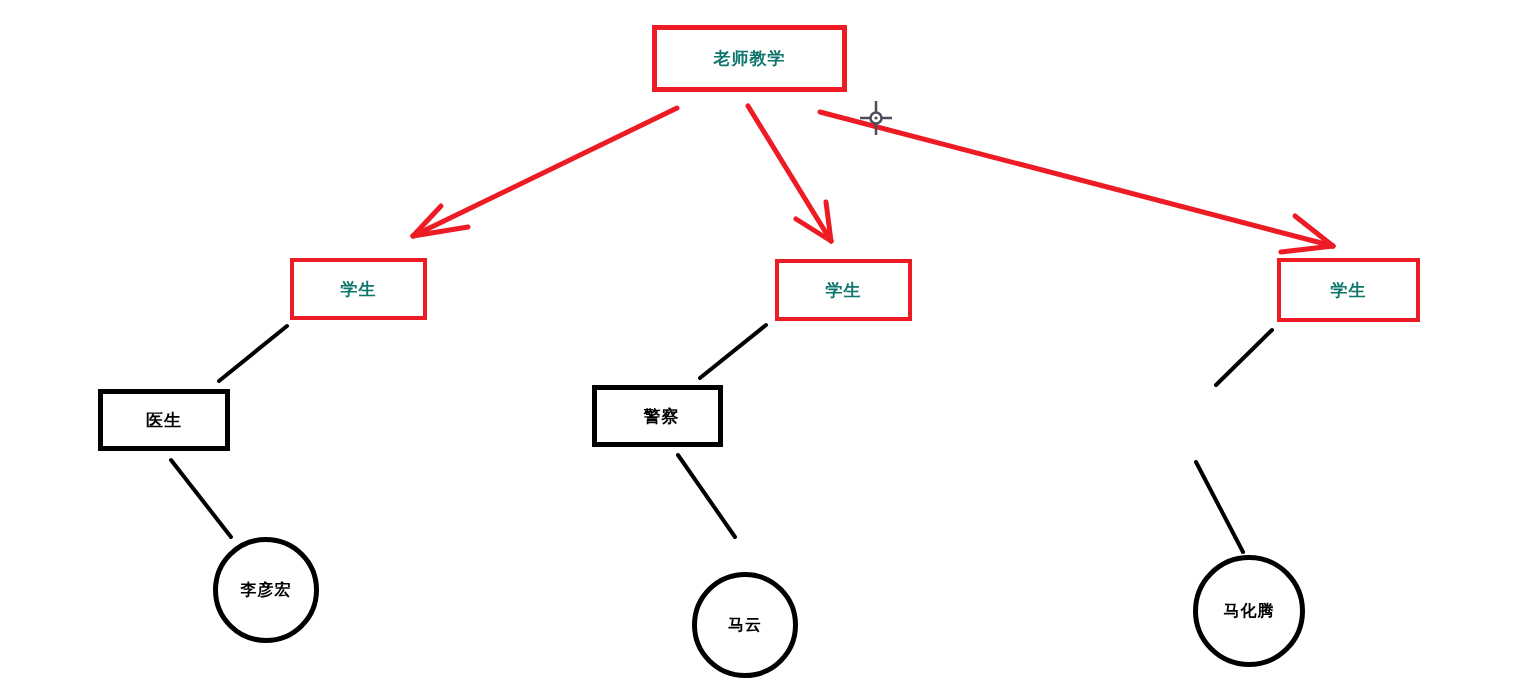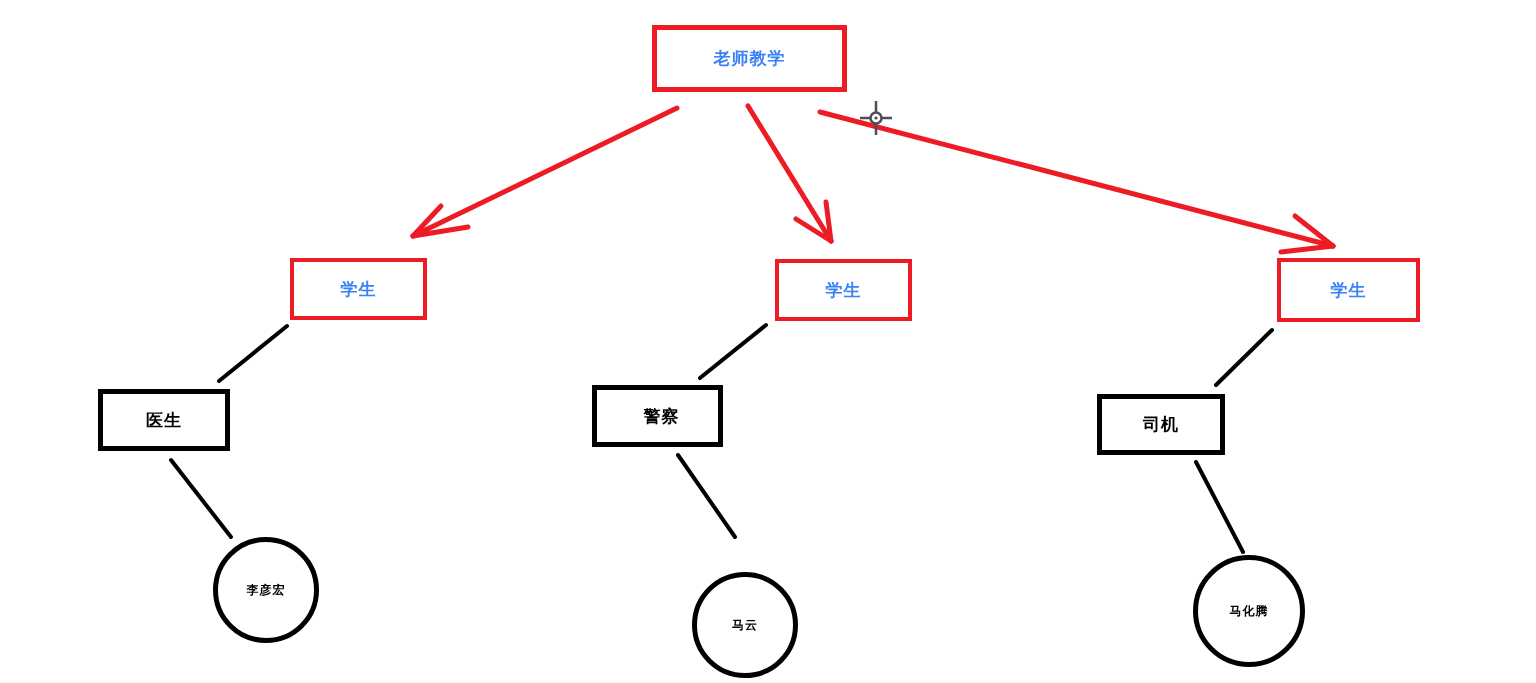--- a/index.html
+++ b/index.html
@@ -27,32 +27,32 @@
     align-items: center;
     justify-content: center;
     box-sizing: border-box;
     background: #ffffff;
     font-weight: bold;
     font-size: 17px;
     letter-spacing: 1px;
   }
   .red-box {
     border: 4px solid #ed1c24;
-    color: #3b82f6;
+    color: #0f766e;
   }
   .black-box {
     border: 5px solid #000000;
     color: #000000;
     font-family: Liberation Mono, monospace;
   }
   .circle {
     border: 5px solid #000000;
     border-radius: 50%;
     color: #000000;
-    font-size: 12px;
+    font-size: 16px;
     justify-content: center;
   }
   
   #node-root      { left: 652px; top: 25px;  width: 195px; height: 67px; border-width: 5px; }
   #node-student-1 { left: 290px; top: 258px; width: 137px; height: 62px; }
   #node-student-2 { left: 775px; top: 259px; width: 137px; height: 62px; }
   #node-student-3 { left: 1277px; top: 258px; width: 143px; height: 64px; }
   #node-prof-1    { left: 98px;  top: 389px; width: 132px; height: 62px; }
   #node-prof-2    { left: 592px; top: 385px; width: 131px; height: 62px; padding-left: 8px; }
   #node-prof-3    { left: 1097px; top: 394px; width: 128px; height: 61px; }
@@ -110,23 +110,20 @@
   <div class="node red-box" id="node-student-3">
     <span>学生</span>
   </div>
 
   <div class="node black-box" id="node-prof-1">
     <span>医生</span>
   </div>
   <div class="node black-box" id="node-prof-2">
     <span>警察</span>
   </div>
-  <div class="node black-box" id="node-prof-3">
-    <span>司机</span>
-  </div>
 
   <div class="node circle" id="node-person-1">
     <span>李彦宏</span>
   </div>
   <div class="node circle" id="node-person-2">
     <span>马云</span>
   </div>
   <div class="node circle" id="node-person-3">
     <span>马化腾</span>
   </div>

